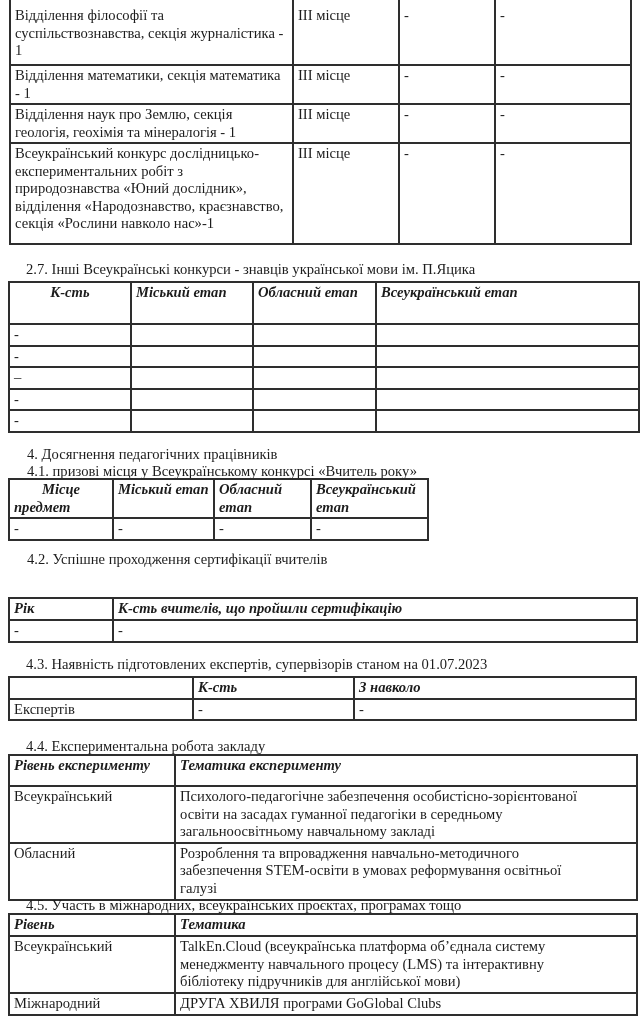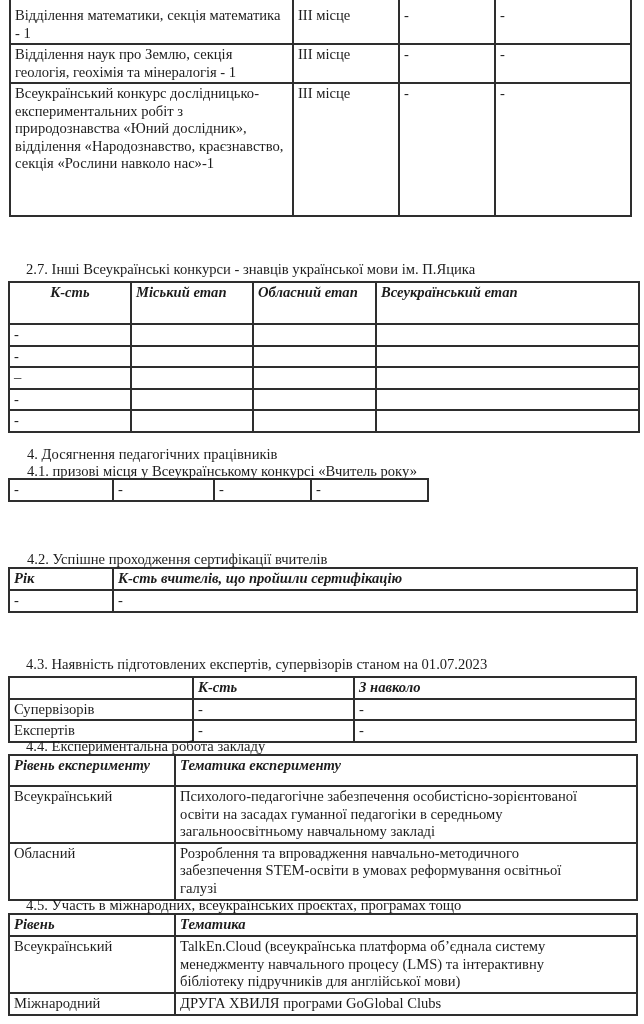--- a/index.html
+++ b/index.html
@@ -25,33 +25,39 @@
 <body>
 
 <table id="top-table" class="abs" style="left:9px;top:0;width:621px;">
   <colgroup>
       <col style="width:283px">
       <col style="width:106px">
       <col style="width:96px">
       <col style="width:136px">
     </colgroup>
   <tbody>
+      <tr style="height:65px;">
+    <td>Відділення філософії та суспільствознавства, секція журналістика - 1</td>
+    <td>ІІІ місце</td>
+    <td>-</td>
+    <td>-</td>
+  </tr>
   <tr style="height:35px;">
     <td>Відділення математики, секція математика - 1</td>
     <td>ІІІ місце</td>
     <td>-</td>
     <td>-</td>
   </tr>
   <tr style="height:38px;">
     <td>Відділення  наук про Землю, секція геологія, геохімія та мінералогія - 1</td>
     <td>ІІІ місце</td>
     <td>-</td>
     <td>-</td>
   </tr>
-  <tr style="height:133px;">
+  <tr style="height:101px;">
     <td>Всеукраїнський конкурс дослідницько-експериментальних робіт з природознавства «Юний дослідник», відділення «Народознавство, краєзнавство, секція «Рослини навколо нас»-1</td>
     <td>ІІІ місце</td>
     <td>-</td>
     <td>-</td>
   </tr>
 </tbody>
   </table>
 
 <div class="abs heading" style="left:26px;top:261px;">2.7. Інші Всеукраїнські конкурси - знавців української мови ім. П.Яцика</div>
 
@@ -106,32 +112,41 @@
 <div class="abs heading" style="left:27px;top:463px;">4.1. призові місця у Всеукраїнському конкурсі «Вчитель року»</div>
 
 <table class="abs" style="left:8px;top:478px;width:419px;">
   <colgroup>
       <col style="width:104px">
       <col style="width:101px">
       <col style="width:97px">
       <col style="width:117px">
     </colgroup>
   <tbody>
+      <tr style="height:36px;">
+    <td class="hdr">
+      <div class="center">Місце</div>
+      <div>предмет</div>
+    </td>
+    <td class="hdr">Міський етап</td>
+    <td class="hdr">Обласний етап</td>
+    <td class="hdr">Всеукраїнський етап</td>
+  </tr>
   <tr style="height:19px;">
     <td>-</td>
     <td>-</td>
     <td>-</td>
     <td>-</td>
   </tr>
 </tbody>
   </table>
 
 <div class="abs heading" style="left:27px;top:551px;">4.2. Успішне проходження сертифікації вчителів</div>
 
-<table class="abs" style="left:8px;top:567px;width:628px;">
+<table class="abs" style="left:8px;top:597px;width:628px;">
   <colgroup>
       <col style="width:104px">
       <col style="width:524px">
     </colgroup>
   <tbody>
       <tr style="height:22px;">
     <td class="hdr">Рік</td>
     <td class="hdr">К-сть вчителів, що пройшли сертифікацію</td>
   </tr>
   <tr style="height:20px;">
@@ -148,25 +163,20 @@
       <col style="width:184px">
       <col style="width:161px">
       <col style="width:282px">
     </colgroup>
   <tbody>
       <tr style="height:21px;">
     <td></td>
     <td class="hdr">К-сть</td>
     <td class="hdr">З навколо</td>
   </tr>
-  <tr style="height:20px;">
-    <td>Супервізорів</td>
-    <td>-</td>
-    <td>-</td>
-  </tr>
   <tr style="height:19px;">
     <td>Експертів</td>
     <td>-</td>
     <td>-</td>
   </tr>
 </tbody>
   </table>
 
 <div class="abs heading" style="left:26px;top:738px;">4.4. Експериментальна робота закладу</div>
 

